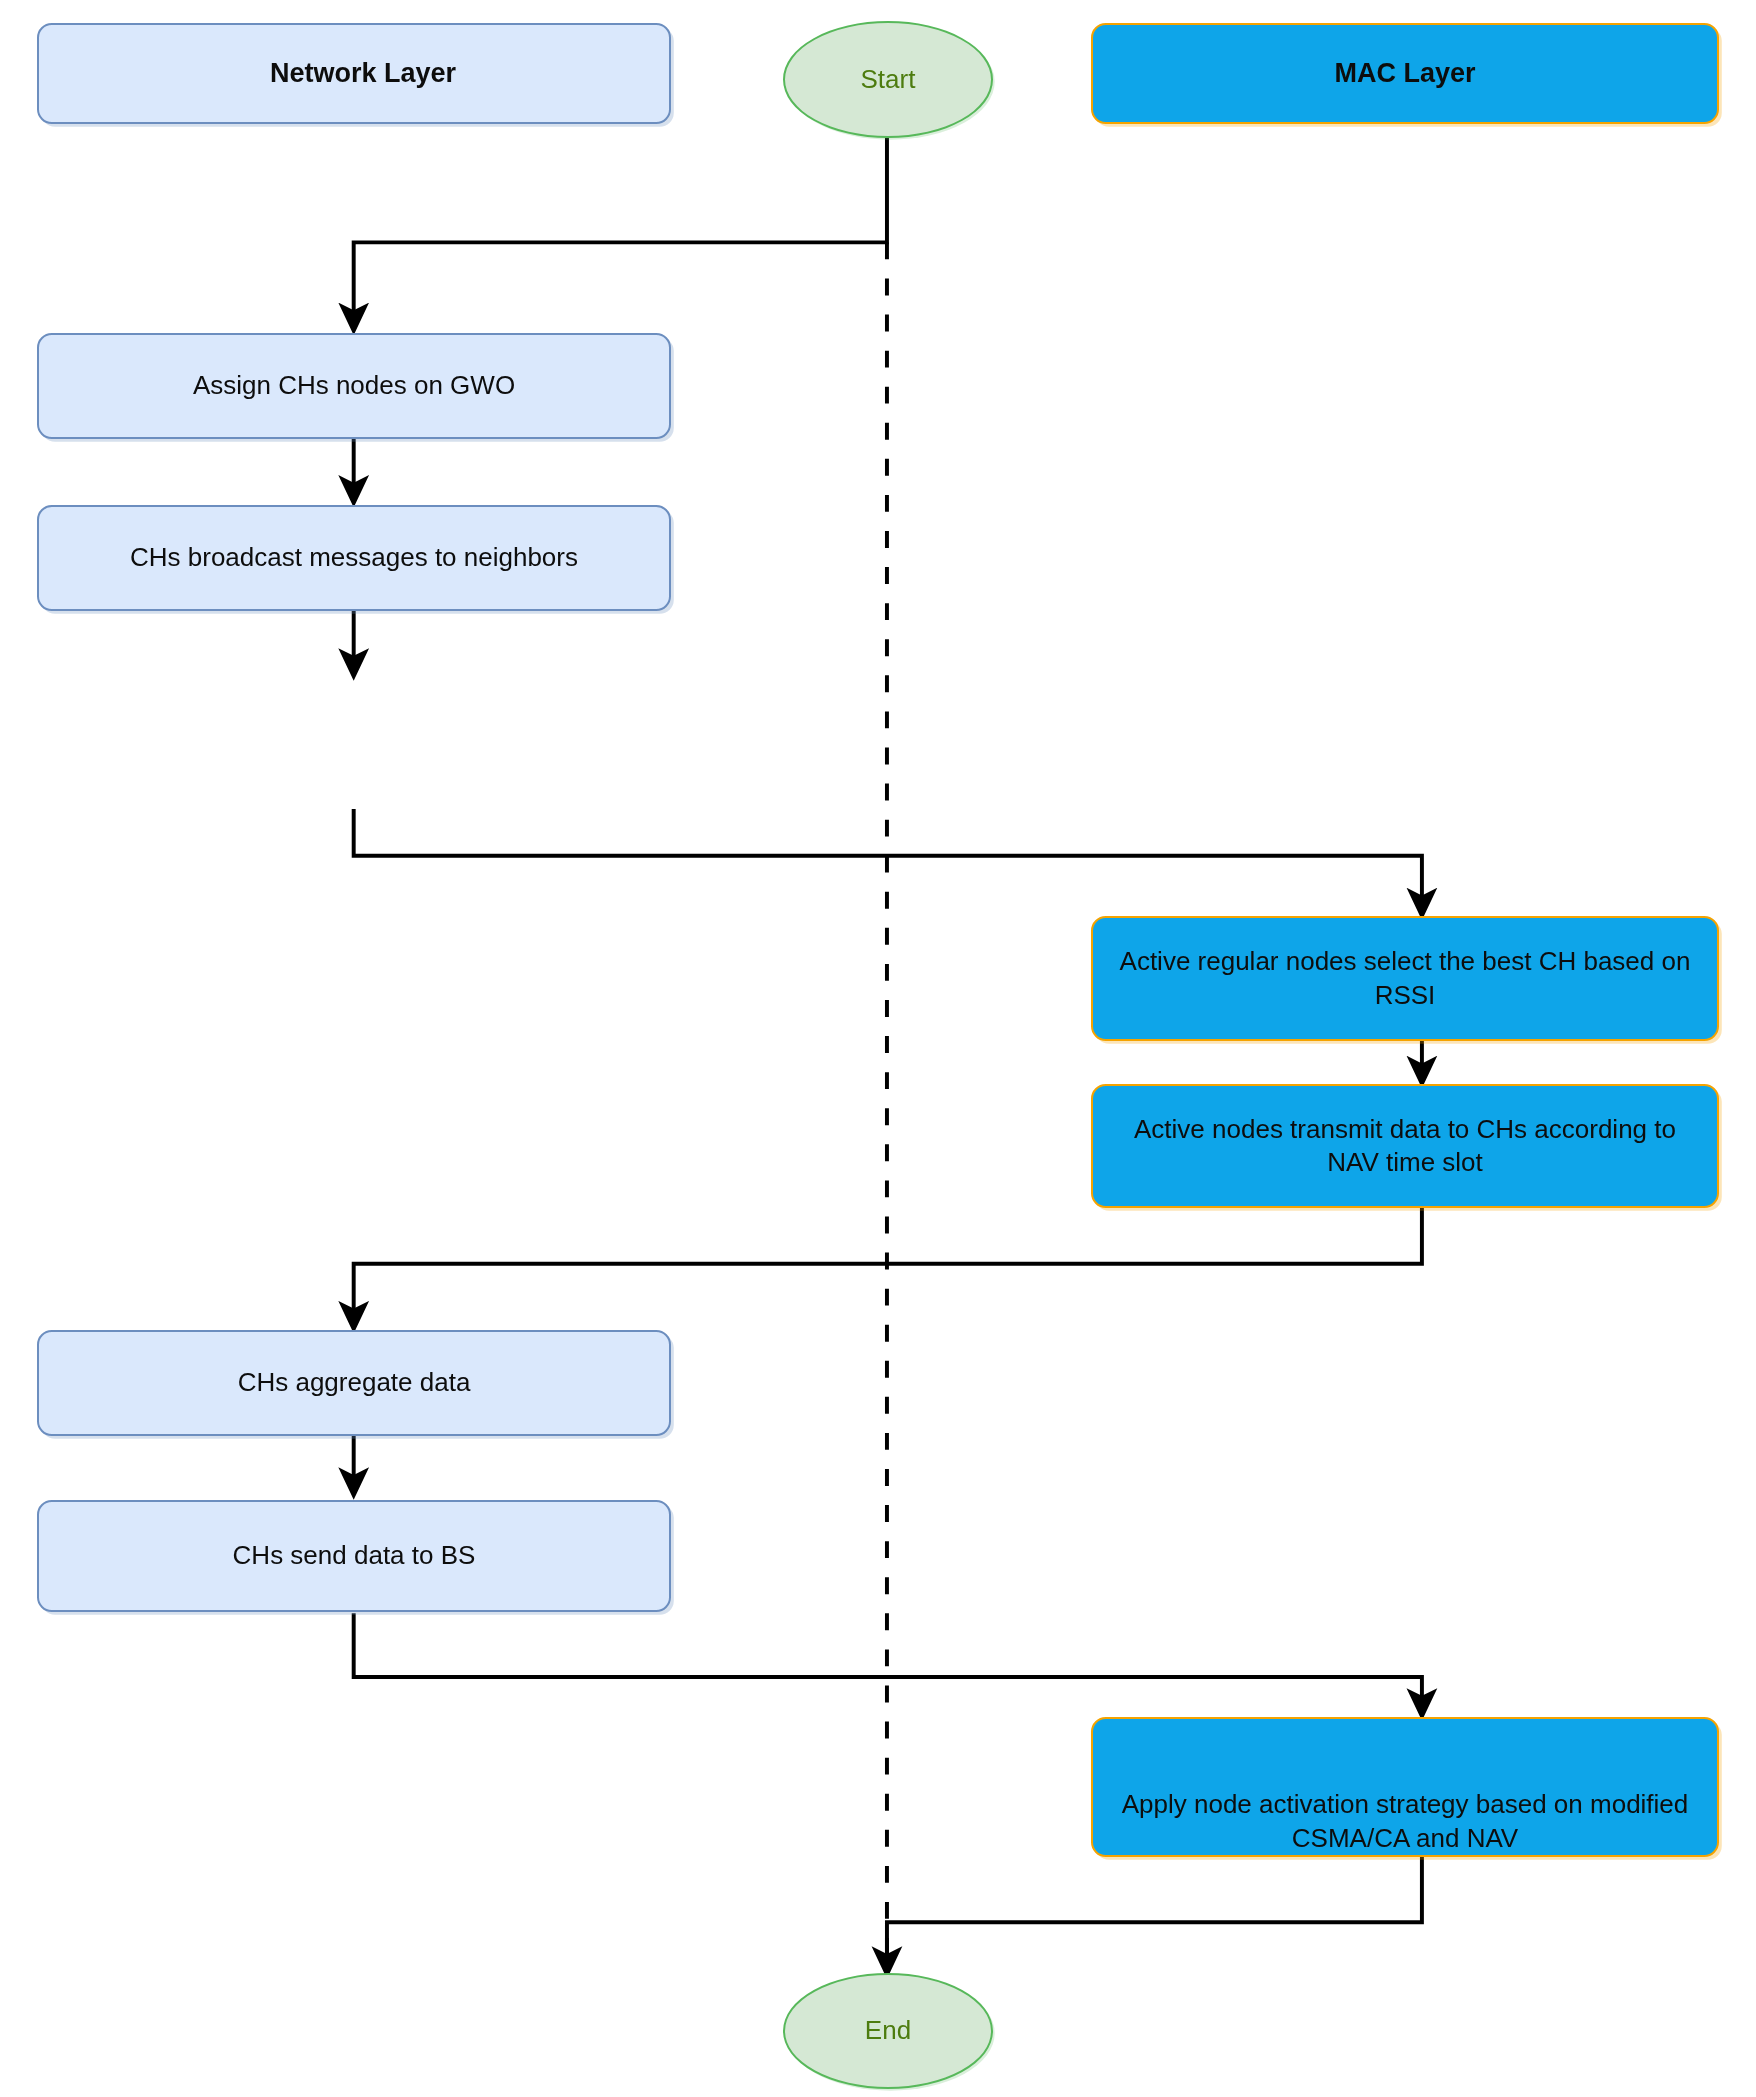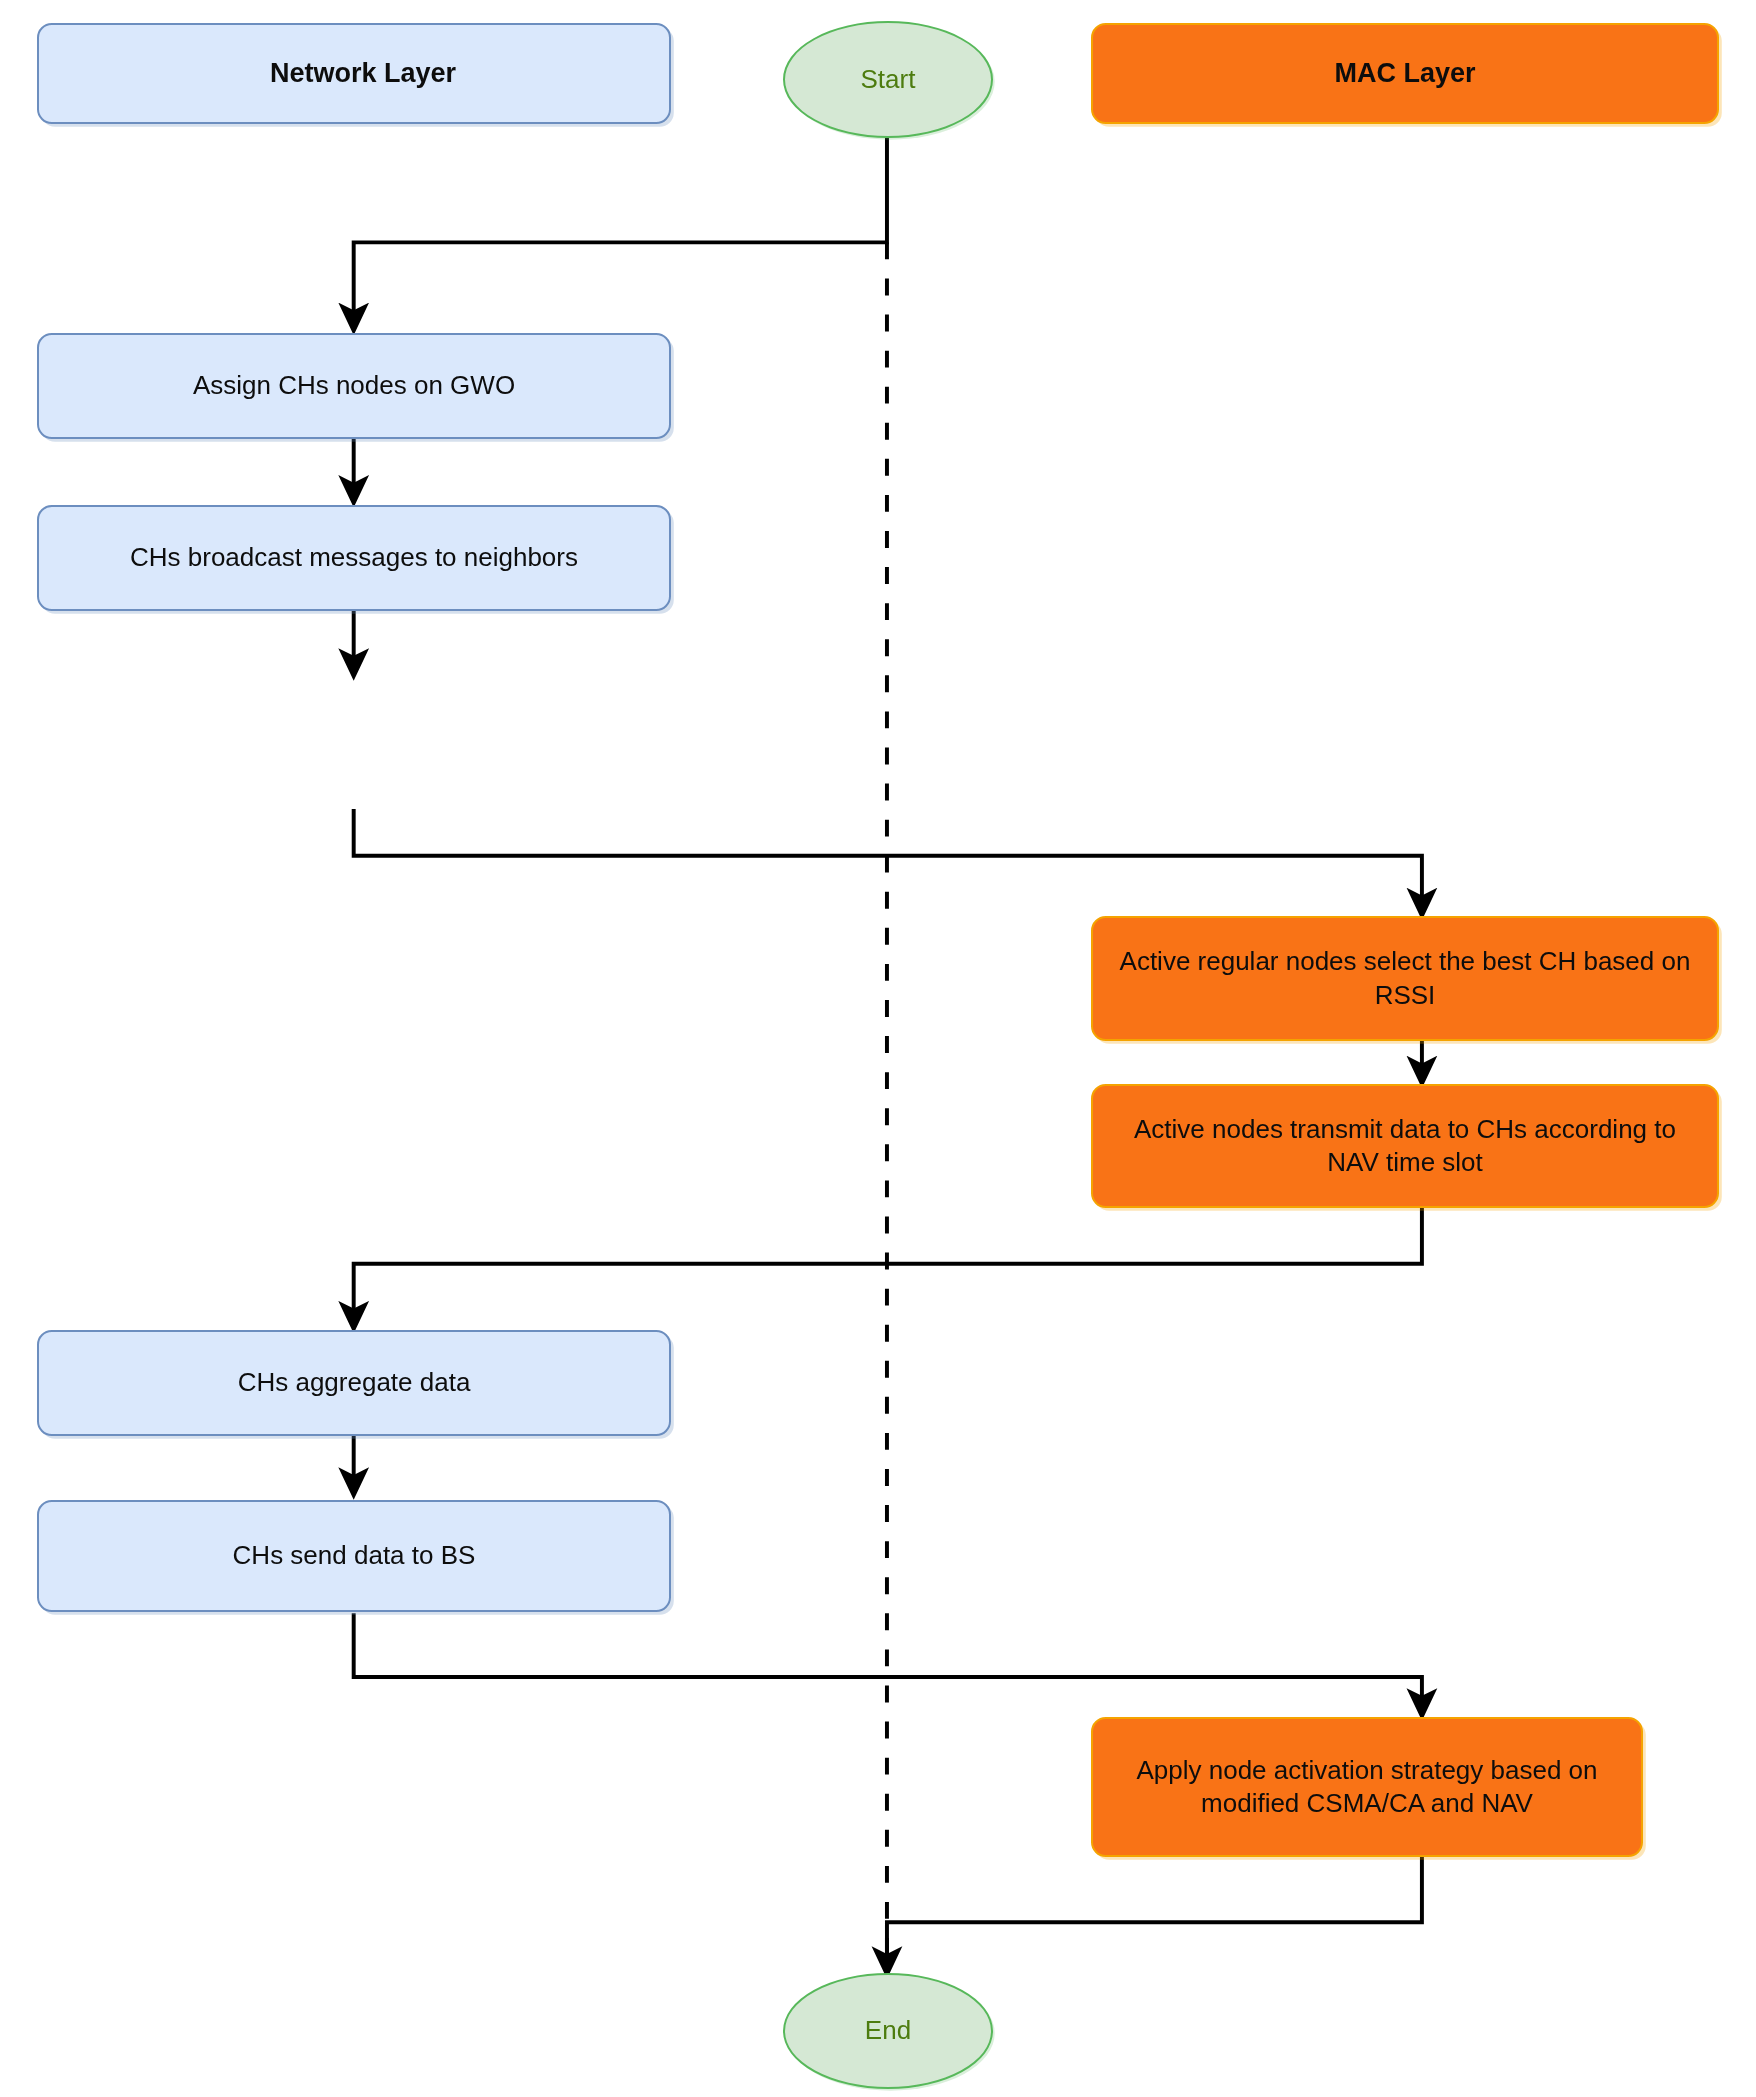--- a/index.html
+++ b/index.html
@@ -7,21 +7,21 @@
   #stage{position:relative;width:1757px;height:2097px;background:#ffffff;overflow:hidden;}
   svg.wires{position:absolute;left:0;top:0;width:1757px;height:2097px;pointer-events:none;}
 
   .node{position:absolute;box-sizing:border-box;display:flex;align-items:center;
         justify-content:center;text-align:center;line-height:1.28;}
   .node span{display:block;padding:0 14.7px;}
 
   .proc{border-radius:14.7px;border-style:solid;border-width:2.8px;}
   .blue{background:#dae8fc;border-color:#6c8ebf;color:#0d0d0d;
         box-shadow:3.4px 3.4px 0 -0.6px rgba(108,142,191,.28);}
-  .orange{background:#f97316;border-color:#f5a300;color:#0d0d0d;
+  .orange{background:#0ea5e9;border-color:#f5a300;color:#0d0d0d;
         box-shadow:3.4px 3.4px 0 -0.6px rgba(245,163,0,.28);}
   .header{font-weight:bold;}
   .term{border-radius:50%;background:#d5e8d4;border:2.8px solid #57b85a;color:#4d7c0f;
         box-shadow:2.3px 2.3px 0 -0.6px rgba(87,184,90,.22);}
   .fs46{font-size:26px;}
   .fs48{font-size:27px;}
 </style>
 </head>
 <body>
 
@@ -89,18 +89,18 @@
   </div>
 
   <div class="node proc orange fs46" style="left:1091px;top:916px;width:628px;height:125px;">
     <span>Active regular nodes select the best CH based on RSSI</span>
   </div>
 
   <div class="node proc orange fs46" style="left:1091px;top:1084px;width:628px;height:124px;">
     <span>Active nodes transmit data to CHs according to NAV time slot</span>
   </div>
 
-  <div class="node proc orange fs46" style="left:1091px;top:1717px;width:552px;height:140px;">
+  <div class="node proc orange fs46" style="left:1091px;top:1717px;width:628px;height:140px;align-items:flex-end;">
     <span>Apply node activation strategy based on modified CSMA/CA and NAV</span>
   </div>
 
 </div>
 
 
 </body></html>

